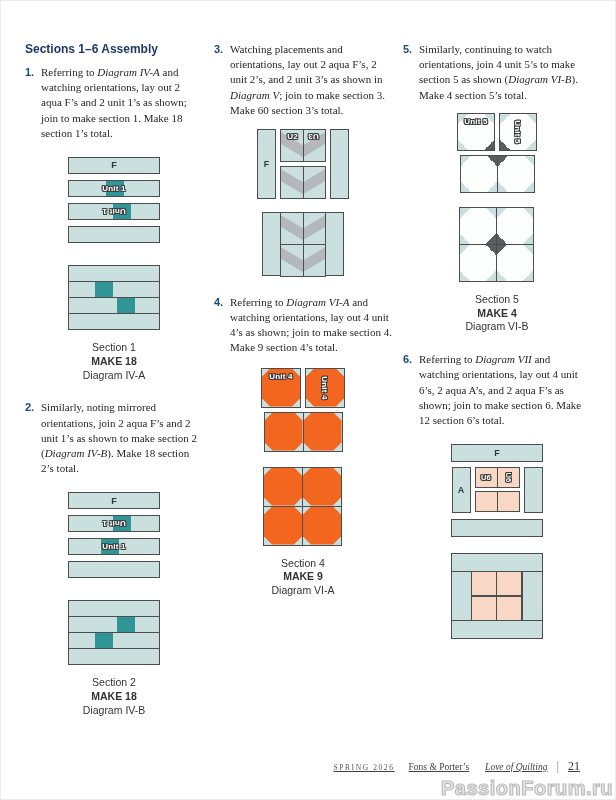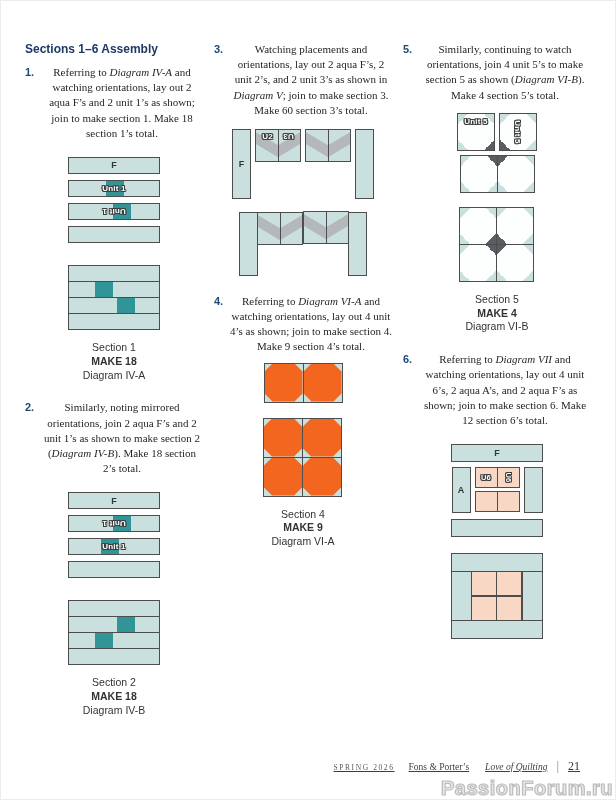--- a/index.html
+++ b/index.html
@@ -21,21 +21,21 @@
     font-family: "Liberation Serif", serif;
   }
   .columns { display: flex; gap: 11px; }
   .col { width: 178px; flex: none; }
   .col.c3 { width: 188px; }
 
   .heading { font: bold 12px "Liberation Sans", sans-serif; color: var(--navy); margin: 0 0 9px 0; }
 
   .step { display: flex; margin-bottom: 4px; }
   .step-num { flex: none; width: 16px; font: bold 11px "Liberation Sans", sans-serif; color: var(--stepblue); padding-top: 1px; }
-  .step-text { font: 11px/1.38 "Liberation Serif", serif; color: #262626; text-align: center; }
+  .step-text { font: 11px/1.38 "Liberation Serif", serif; color: #262626; }
   .step-text i { font-style: italic; }
 
   .dia { display: flex; flex-direction: column; align-items: center; }
 
   
   .bar { position: relative; width: 92px; height: 17px; background: var(--aqua); border: 1px solid var(--line); margin-top: 6px; }
   .bar.first { margin-top: 12px; }
   .sq { position: absolute; top: 0; height: 100%; width: 18px; background: var(--teal); }
   .blabel { position: absolute; inset: 0; display: flex; align-items: center; justify-content: center;
             font: bold 9px "Liberation Sans", sans-serif; color: #2e3a3a; }
@@ -51,21 +51,21 @@
   .jstack .row { position: relative; width: 92px; height: 17px; background: var(--aqua); border: 1px solid var(--line); margin-top: -1px; }
   .jstack .row:first-child { margin-top: 0; }
 
   .cap { margin-top: 11px; text-align: center; font: 10.5px "Liberation Sans", sans-serif; color: #333; line-height: 1.32; }
   .cap .mk { font-weight: bold; }
   .gap-after { margin-bottom: 18px; }
 
   
   .vxp { display: flex; gap: 4px; margin-top: 7px; align-items: flex-start; }
   .vbar { position: relative; width: 19px; height: 70px; background: var(--aqua); border: 1px solid var(--line); }
-  .vmid { display: flex; flex-direction: row; gap: 4px; }
+  .vmid { display: flex; flex-direction: column; gap: 4px; }
   .chev { position: relative; width: 46px; height: 33px; background: var(--aqua); border: 1px solid var(--line); overflow: hidden; }
   .chev::before { content: ""; position: absolute; inset: 0; background: var(--chevgray);
                   clip-path: polygon(0 8%, 50% 50%, 100% 8%, 100% 46%, 50% 88%, 0 46%); }
   .chev::after { content: ""; position: absolute; left: 50%; top: 0; bottom: 0; width: 1px; background: var(--line); }
   .chev .lu-l { position: absolute; left: 1px; top: 2px; width: 21px; text-align: center; z-index: 2; }
   .chev .lu-r { position: absolute; right: 1px; top: 2px; width: 21px; text-align: center; z-index: 2; transform: rotate(180deg); }
   .vjoin { display: flex; margin-top: 13px; }
   .vjoin .vbar { height: 64px; }
   .vjoin .vmid { gap: 0; margin-left: -1px; margin-right: -1px; }
   .vjoin .chev { height: 33px; }
@@ -239,20 +239,28 @@
           <div class="vbar"></div>
         </div>
       </div>
 
       <div class="step">
         <span class="step-num">4.</span>
         <p class="step-text"><span>Referring to </span><i>Diagram VI-A</i><span> and watching orientations, lay out 4 unit 4’s as shown; join to make section 4. Make 9 section 4’s total.</span></p>
       </div>
 
       <div class="dia">
+        <div class="srow">
+          <div class="snow4">
+              <span class="ulabel lab-top">Unit 4</span>
+            </div>
+          <div class="snow4">
+              <span class="ulabel lab-center rot90">Unit 4</span>
+            </div>
+        </div>
         <div class="srow pair">
           <div class="snow4"></div>
           <div class="snow4"></div>
         </div>
         <div class="sgrid">
           <div class="snow4"></div>
           <div class="snow4"></div>
           <div class="snow4"></div>
           <div class="snow4"></div>
         </div>

